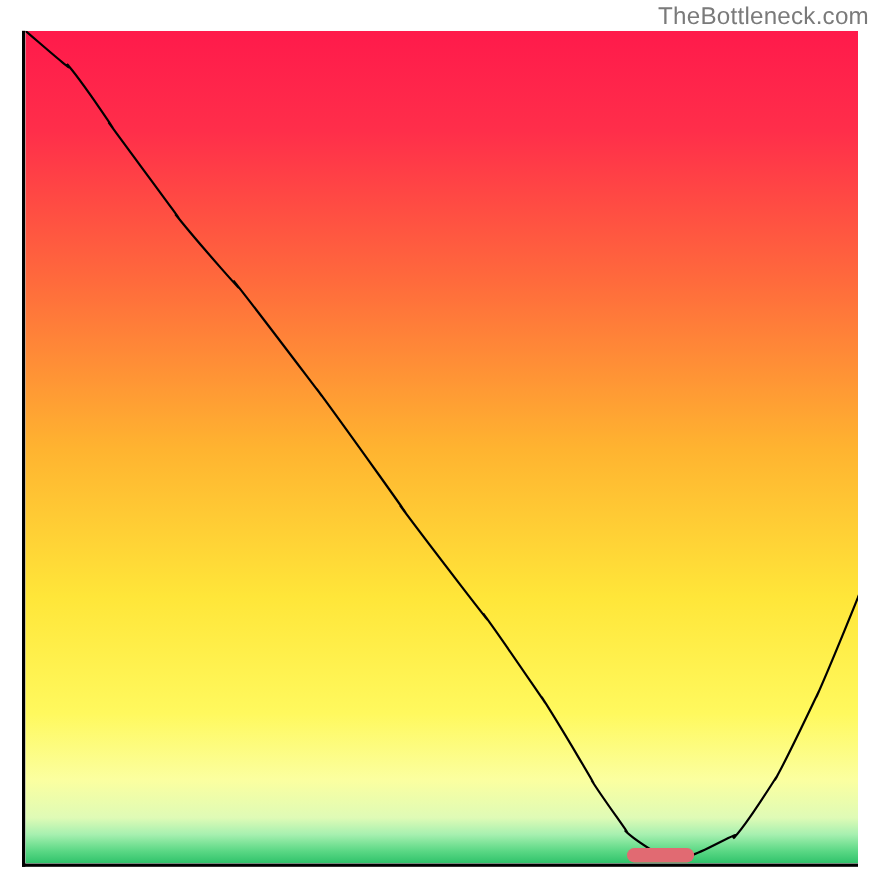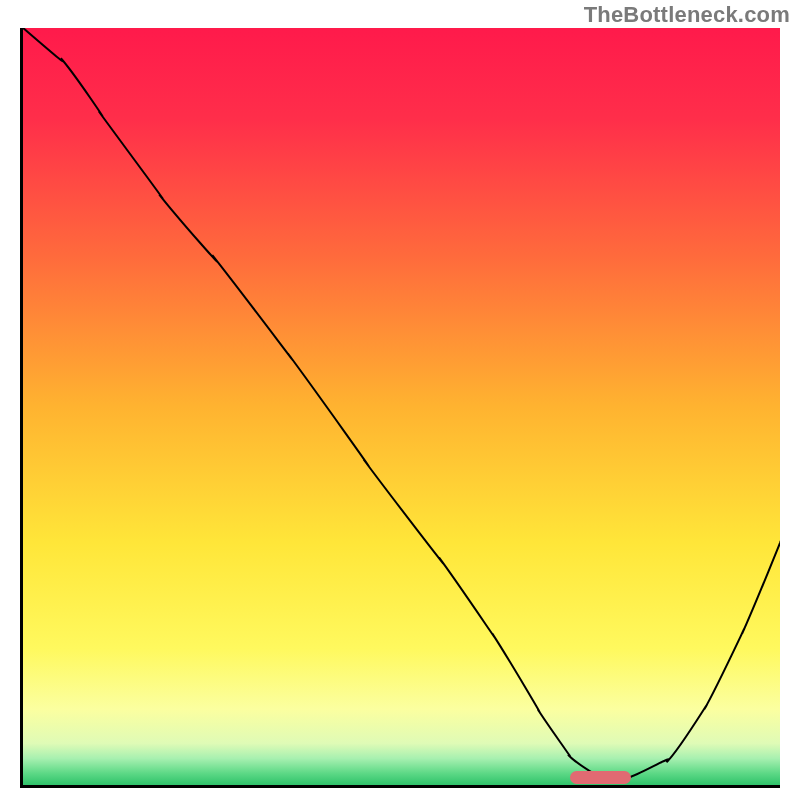--- a/index.html
+++ b/index.html
@@ -14,21 +14,21 @@
     position: relative;
     width: 800px;
     height: 800px;
   }
   .watermark {
     position: absolute;
     top: 2px;
     right: 10px;
     color: #7a7a7a;
     font-size: 22px;
-    font-weight: 700;
+    font-weight: 400;
     letter-spacing: 0.2px;
   }
   .plot-box {
     position: absolute;
     left: 20px;
     top: 28px;
     width: 760px;
     height: 760px;
     border-left: 3px solid #000;
     border-bottom: 3px solid #000;

